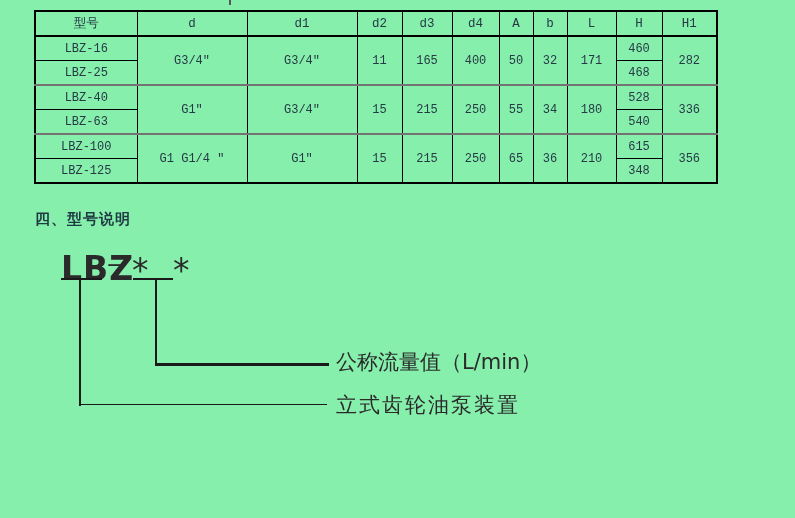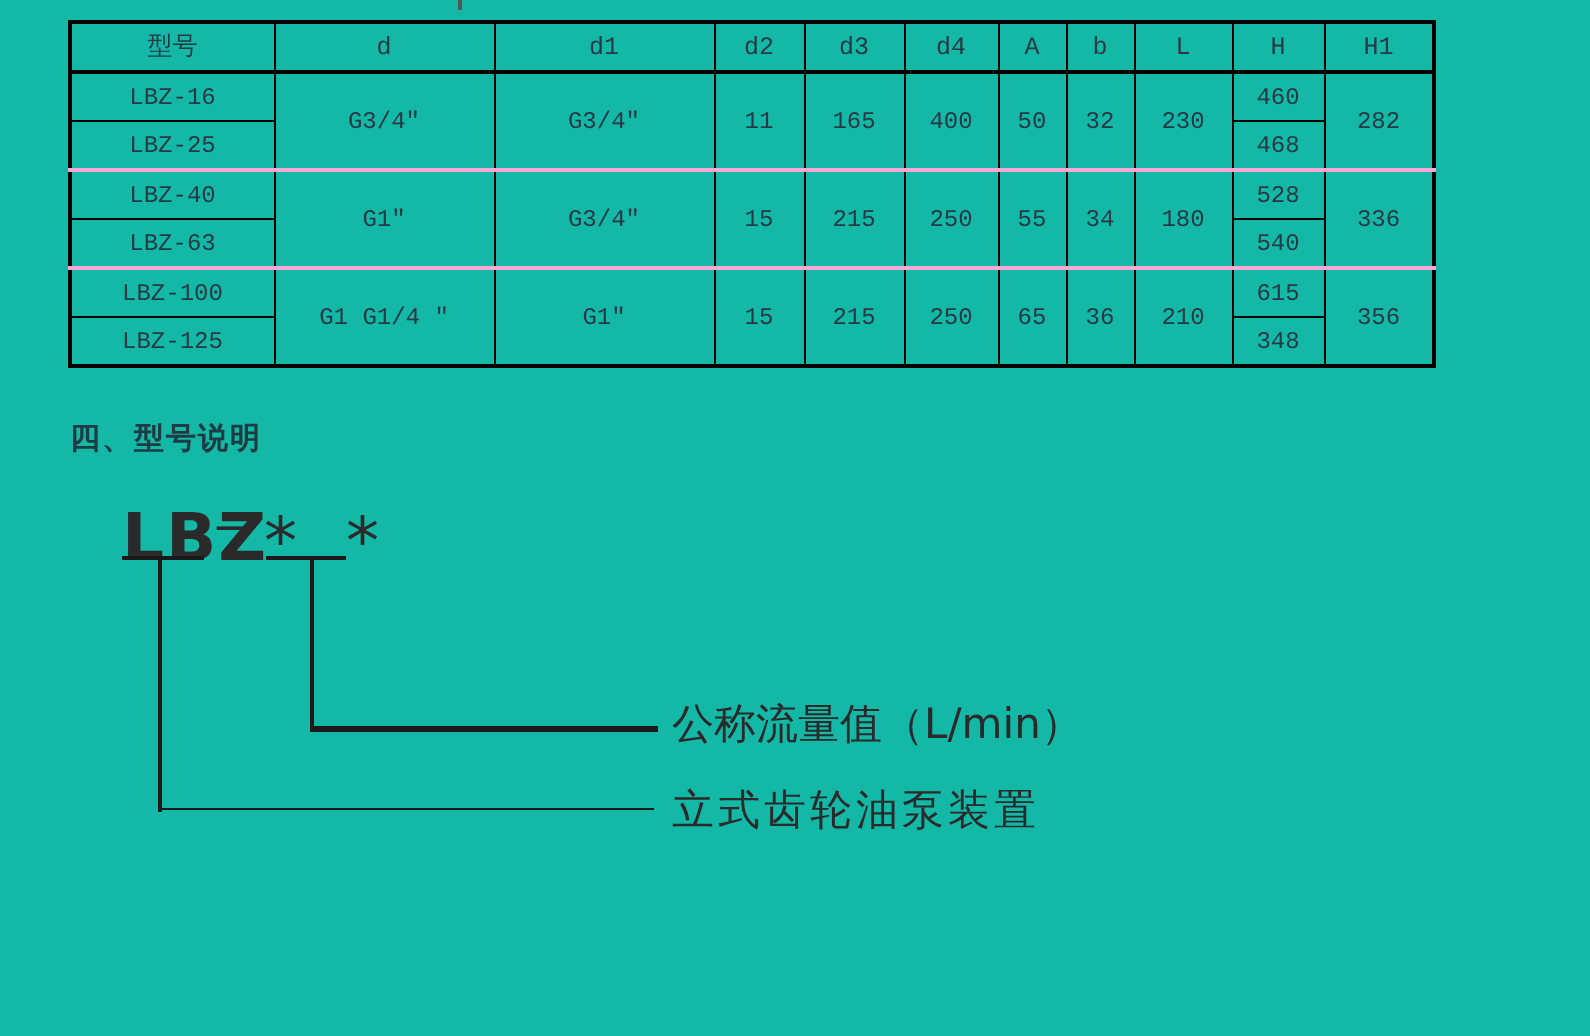--- a/index.html
+++ b/index.html
@@ -1,29 +1,29 @@
 <!DOCTYPE html>
 <html><head>
 <meta charset="utf-8">
 <style>
   html,body{margin:0;padding:0;background:#ffffff;}
-  .page{position:relative;width:795px;height:518px;background:#14b8a6;overflow:hidden;
+  .page{position:relative;width:795px;height:518px;background:#86efac;overflow:hidden;
         font-family:"Liberation Sans",sans-serif;}
 
   
   table.spec{position:absolute;left:34px;top:10px;width:682px;
              border-collapse:collapse;table-layout:fixed;
              border:2px solid #000;}
   table.spec th, table.spec td{
              border:1px solid #000;height:23px;padding:0 2px;
              text-align:center;vertical-align:middle;
              font-family:"Liberation Mono",monospace;font-size:12px;
              font-weight:normal;color:#263945;white-space:nowrap;overflow:hidden;}
   table.spec thead th{border-bottom:2px solid #000;font-size:12.5px;}
-  table.spec tr.group-start td{border-top:2px solid #f9a8d4;}
+  table.spec tr.group-start td{border-top:2px solid #737373;}
 
   
   .section-heading{position:absolute;left:35px;top:210px;
              font-family:Liberation Mono, monospace;font-size:15px;font-weight:bold;
              color:#1e3a42;letter-spacing:1px;}
 
   
   .diagram span{position:absolute;color:#2a2a2a;white-space:nowrap;}
   .code-text{left:61px;top:249px;font-family:"DejaVu Sans",sans-serif;
              font-size:33px;font-weight:bold;letter-spacing:1px;}
@@ -85,21 +85,21 @@
 
       <tr class="group-start">
         <td>LBZ-16</td>
         <td rowspan="2">G3/4″</td>
         <td rowspan="2">G3/4″</td>
         <td rowspan="2">11</td>
         <td rowspan="2">165</td>
         <td rowspan="2">400</td>
         <td rowspan="2">50</td>
         <td rowspan="2">32</td>
-        <td rowspan="2">230</td>
+        <td rowspan="2">171</td>
         <td>460</td>
         <td rowspan="2">282</td>
       </tr>
       <tr>
         <td>LBZ-25</td>
         <td>468</td>
       </tr>
 
       <tr class="group-start">
         <td>LBZ-40</td>

